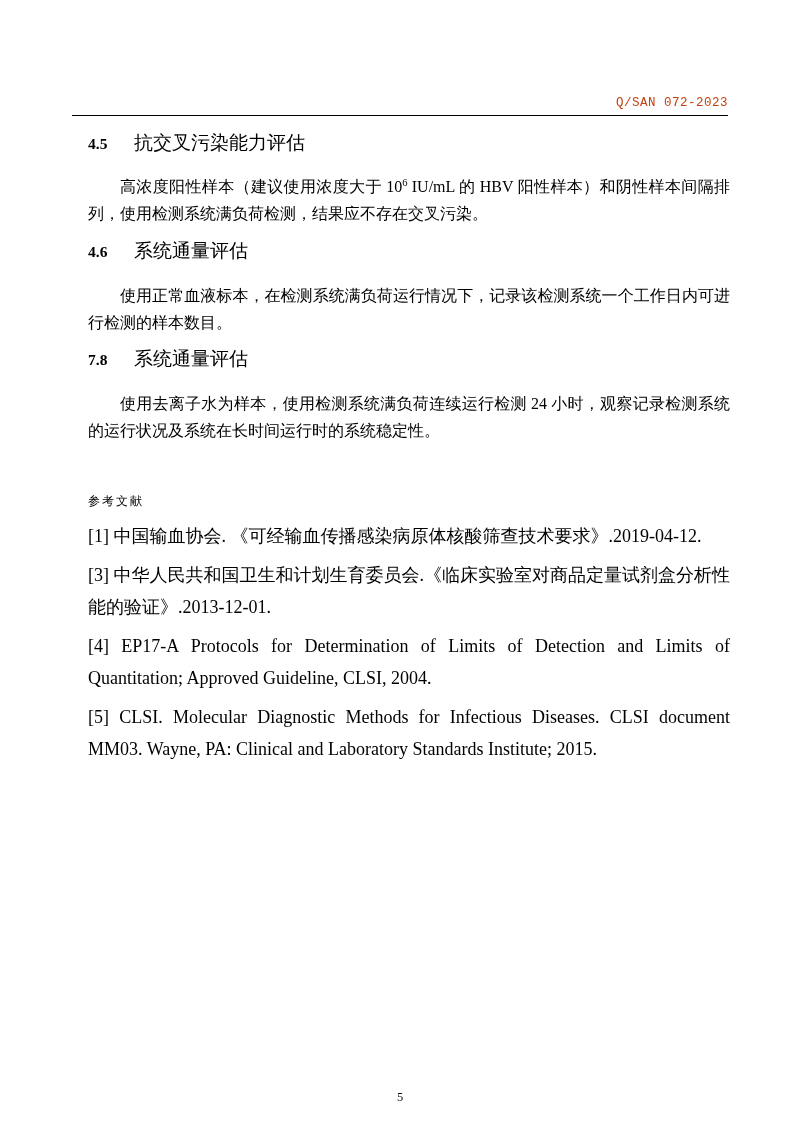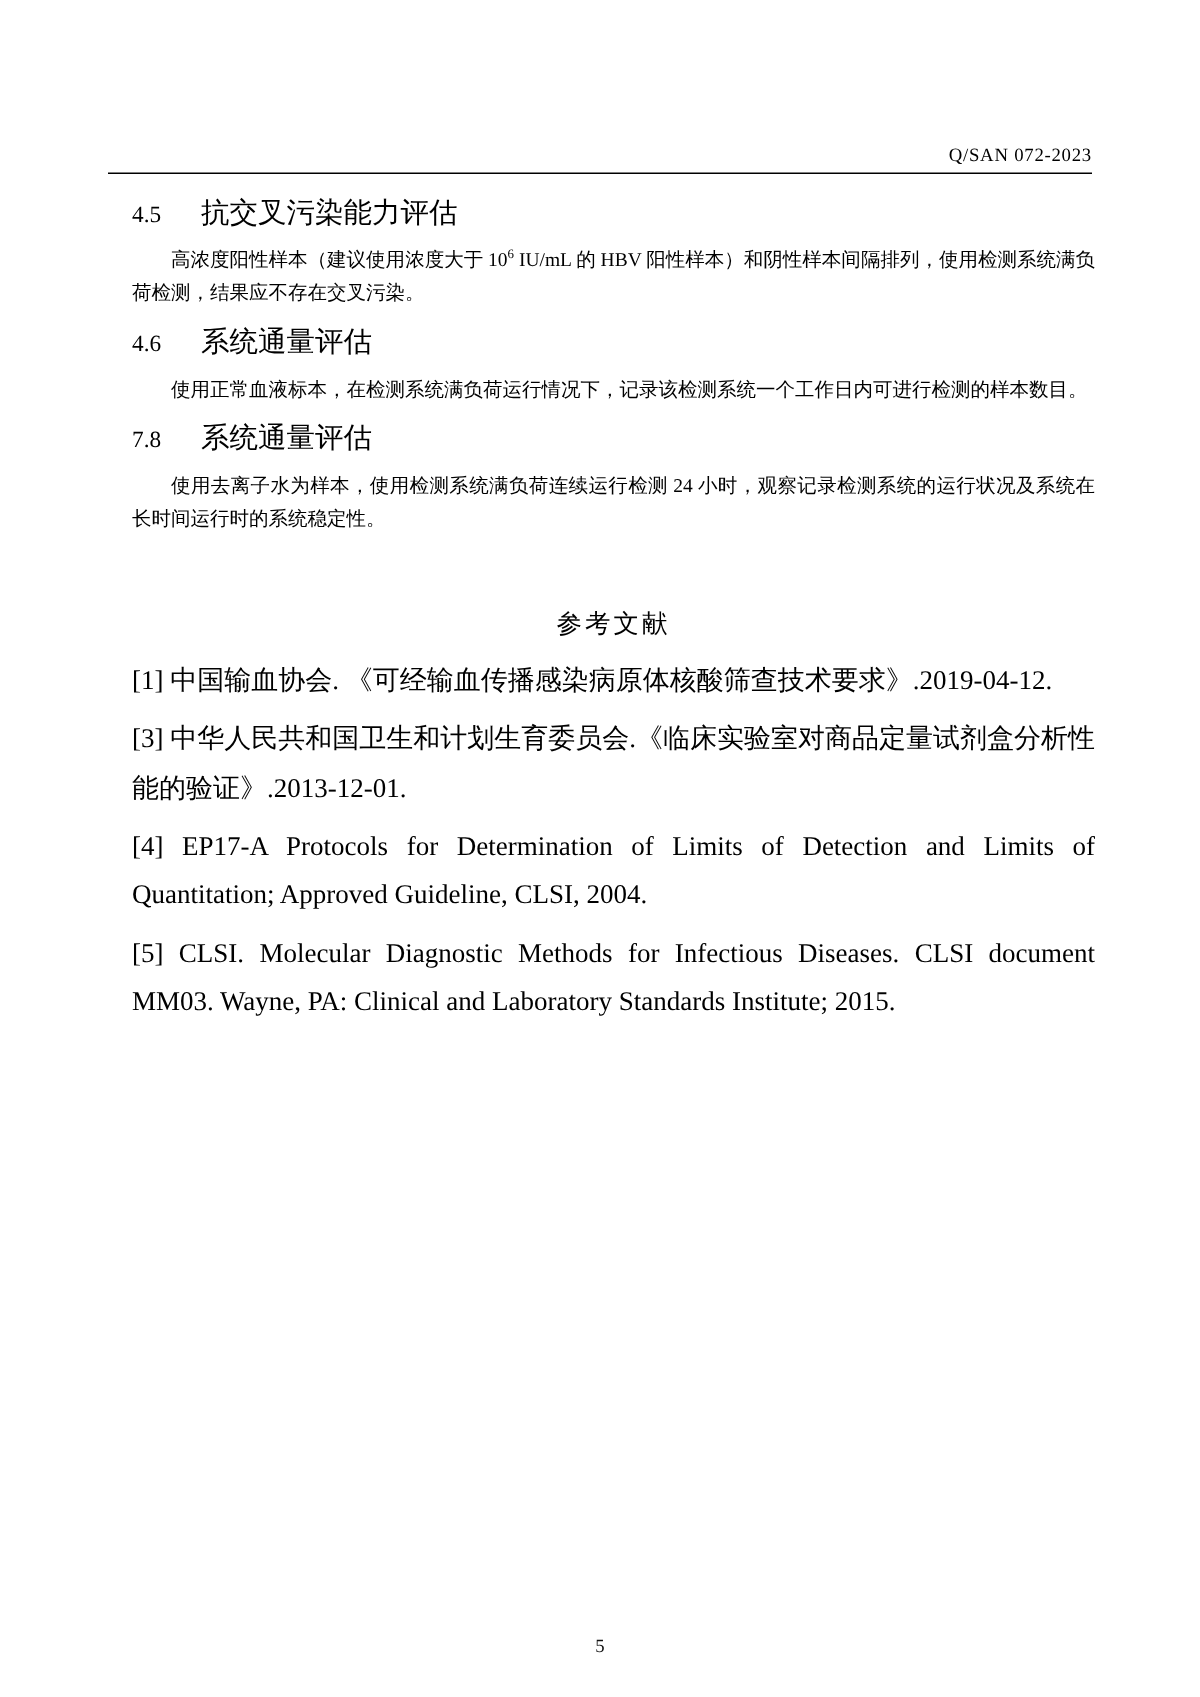--- a/index.html
+++ b/index.html
@@ -19,24 +19,24 @@
     position: relative;
     width: 800px;
     height: 1131px;
     box-sizing: border-box;
     padding: 0;
   }
   .header-code {
     position: absolute;
     top: 96px;
     right: 72px;
-    font-family: Liberation Serif, serif;
+    font-family: Liberation Mono, monospace;
     font-size: 12.5px;
     letter-spacing: 0.5px;
-    color: #000000;
+    color: #c2410c;
     white-space: nowrap;
   }
   .hrule {
     position: absolute;
     left: 72px;
     right: 72px;
     top: 115px;
     border-top: 1px solid #000;
     height: 0;
   }
@@ -54,39 +54,40 @@
   }
   .clause-head {
     display: flex;
     align-items: baseline;
     margin-top: 8px;
   }
   .clause-num {
     width: 46px;
     flex: none;
     font-size: 15.5px;
+    font-weight: bold;
   }
   .clause-title {
     font-size: 19px;
   }
   p.body-text {
-    margin: 5px 0 0 0;
-    font-size: 13px;
+    margin: 17px 0 0 0;
+    font-size: 16px;
     line-height: 1.68;
     text-indent: 2em;
     text-align: justify;
   }
   sup {
     font-size: 0.66em;
     vertical-align: super;
     line-height: 0;
   }
   .ref-title {
-    text-align: center;
-    font-size: 17px;
+    text-align: left;
+    font-size: 12px;
     margin-top: 48px;
     margin-bottom: 10px;
     letter-spacing: 2px;
   }
   .ref-list {
     margin: 0;
     padding: 0;
     list-style: none;
   }
   .ref-item {

